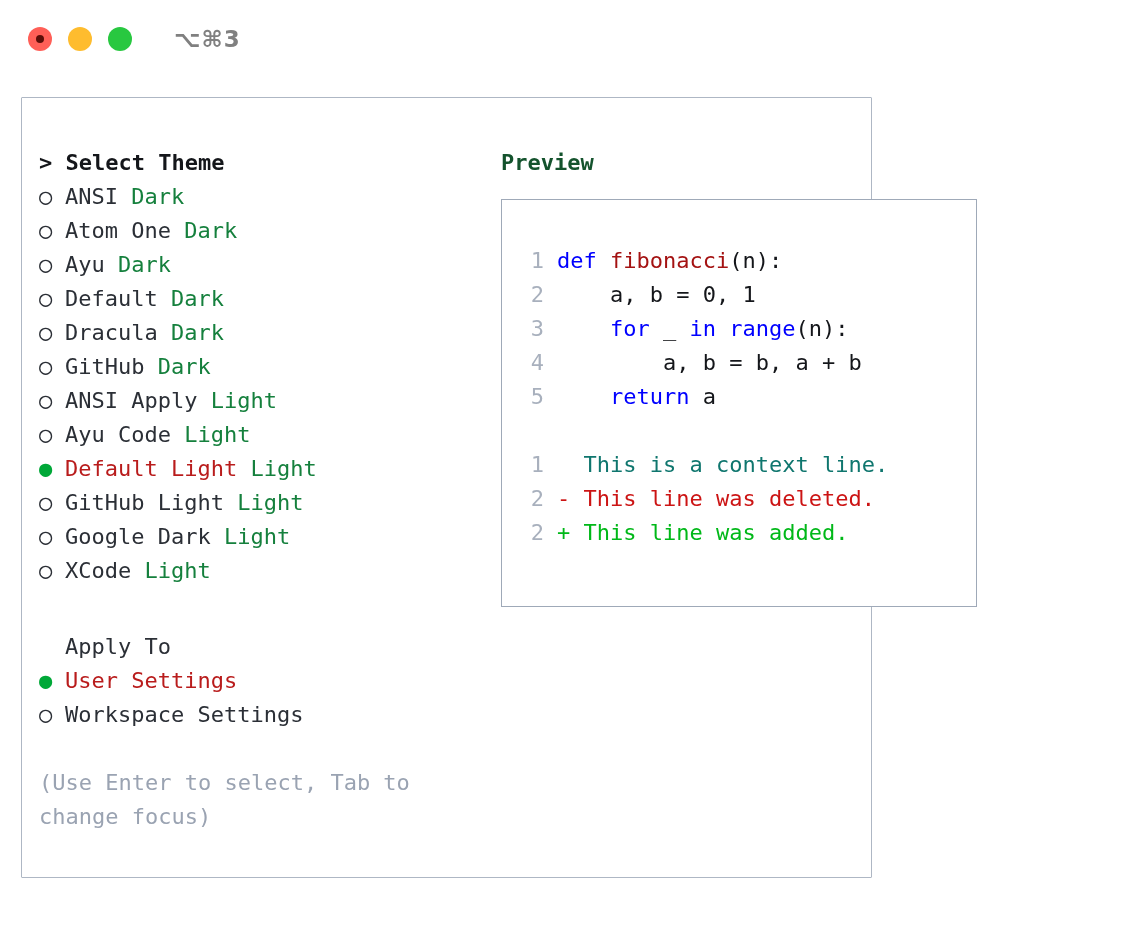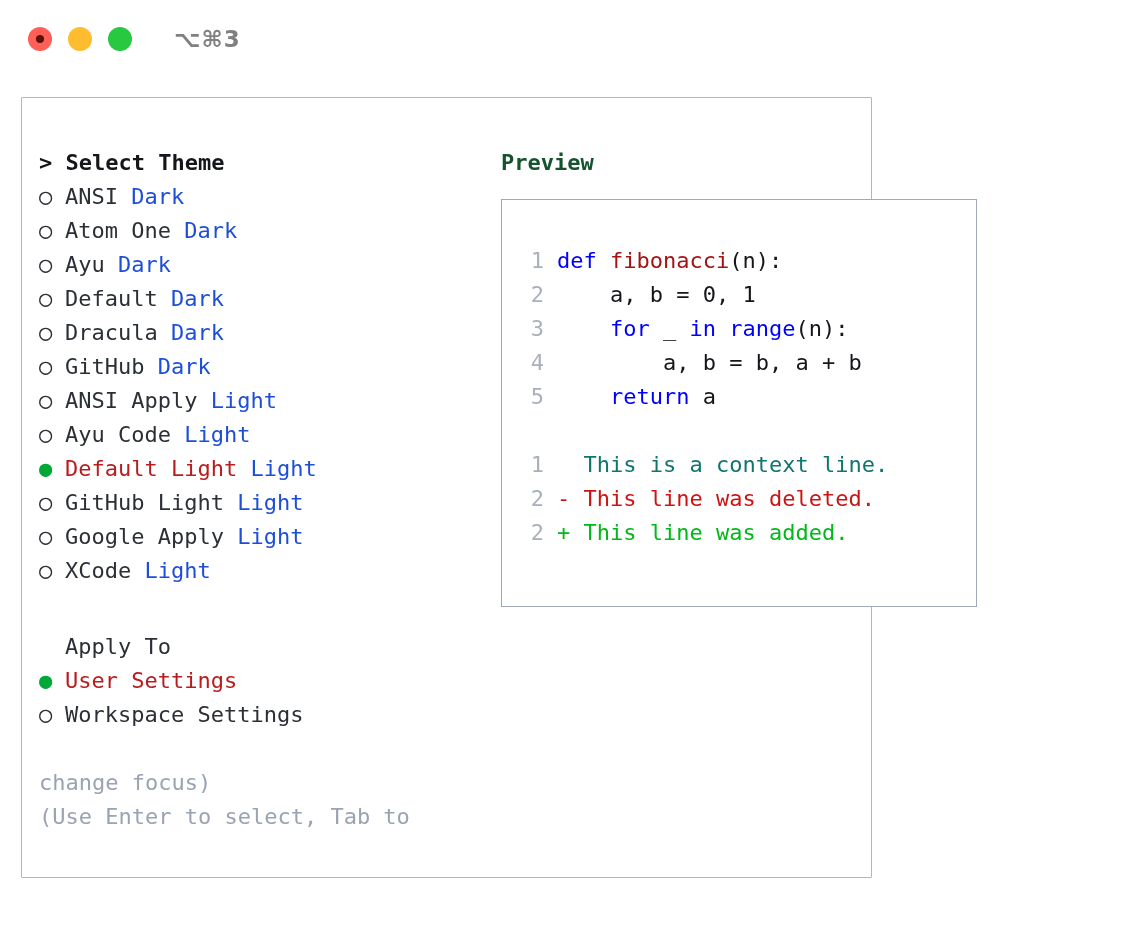--- a/index.html
+++ b/index.html
@@ -114,21 +114,21 @@
   }
   .bullet {
     display: inline-block;
     width: 26px;
     flex: 0 0 26px;
     color: #2b2f36;
   }
   .theme-row.selected .bullet { color: #00a838; }
   .theme-name { color: #2b2f36; text-align: right; }
   .theme-row.selected .theme-name { color: #b91c1c; }
-  .theme-tag { color: #1d4ed8; }
+  .theme-tag { color: #15803d; }
 
   .section-gap { height: 34px; }
 
   #apply-to-header {
     font-family: "DejaVu Sans Mono", monospace;
     font-size: 22px;
     line-height: 34px;
     white-space: pre;
     color: #2b2f36;
     padding-left: 26px;
@@ -218,36 +218,36 @@
             <div class="theme-row"><span class="bullet">○</span><span class="theme-name">ANSI </span><span class="theme-tag">Dark</span></div>
             <div class="theme-row"><span class="bullet">○</span><span class="theme-name">Atom One </span><span class="theme-tag">Dark</span></div>
             <div class="theme-row"><span class="bullet">○</span><span class="theme-name">Ayu </span><span class="theme-tag">Dark</span></div>
             <div class="theme-row"><span class="bullet">○</span><span class="theme-name">Default </span><span class="theme-tag">Dark</span></div>
             <div class="theme-row"><span class="bullet">○</span><span class="theme-name">Dracula </span><span class="theme-tag">Dark</span></div>
             <div class="theme-row"><span class="bullet">○</span><span class="theme-name">GitHub </span><span class="theme-tag">Dark</span></div>
             <div class="theme-row"><span class="bullet">○</span><span class="theme-name">ANSI Apply </span><span class="theme-tag">Light</span></div>
             <div class="theme-row"><span class="bullet">○</span><span class="theme-name">Ayu Code </span><span class="theme-tag">Light</span></div>
             <div class="theme-row selected"><span class="bullet">●</span><span class="theme-name">Default Light </span><span class="theme-tag">Light</span></div>
             <div class="theme-row"><span class="bullet">○</span><span class="theme-name">GitHub Light </span><span class="theme-tag">Light</span></div>
-            <div class="theme-row"><span class="bullet">○</span><span class="theme-name">Google Apply </span><span class="theme-tag">Light</span></div>
+            <div class="theme-row"><span class="bullet">○</span><span class="theme-name">Google Dark </span><span class="theme-tag">Light</span></div>
             <div class="theme-row"><span class="bullet">○</span><span class="theme-name">XCode </span><span class="theme-tag">Light</span></div>
           </div>
 
         <div class="section-gap"></div>
 
         <div id="apply-to-header">Apply To</div>
 
         <div id="apply-to-list">
             <div class="theme-row selected"><span class="bullet">●</span><span class="theme-name">User Settings</span></div>
             <div class="theme-row"><span class="bullet">○</span><span class="theme-name">Workspace Settings</span></div>
           </div>
 
         <div id="hint-block">
+          <div>(Use Enter to select, Tab to</div>
           <div>change focus)</div>
-          <div>(Use Enter to select, Tab to</div>
         </div>
       </div>
 
       <div id="preview-column">
         <div id="preview-title">Preview</div>
         <div id="preview-box">
           <div id="code-area"><div class="code-line"><span class="gutter">1</span><span><span class="tok-kw">def </span><span class="tok-fn">fibonacci</span><span class="tok-plain">(n):</span></span></div><div class="code-line"><span class="gutter">2</span><span><span class="tok-plain">    a, b = 0, 1</span></span></div><div class="code-line"><span class="gutter">3</span><span><span class="tok-plain">    </span><span class="tok-kw">for</span><span class="tok-plain"> _ </span><span class="tok-kw">in</span><span class="tok-plain"> </span><span class="tok-kw">range</span><span class="tok-plain">(n):</span></span></div><div class="code-line"><span class="gutter">4</span><span><span class="tok-plain">        a, b = b, a + b</span></span></div><div class="code-line"><span class="gutter">5</span><span><span class="tok-plain">    </span><span class="tok-kw">return</span><span class="tok-plain"> a</span></span></div><div class="blank-line"></div><div class="code-line"><span class="gutter">1</span><span class="tok-ctx">  </span><span class="tok-ctx">This is a context line.</span></div><div class="code-line"><span class="gutter">2</span><span class="tok-del">- </span><span class="tok-del">This line was deleted.</span></div><div class="code-line"><span class="gutter">2</span><span class="tok-add">+ </span><span class="tok-add">This line was added.</span></div></div>
         </div>
       </div>
 

